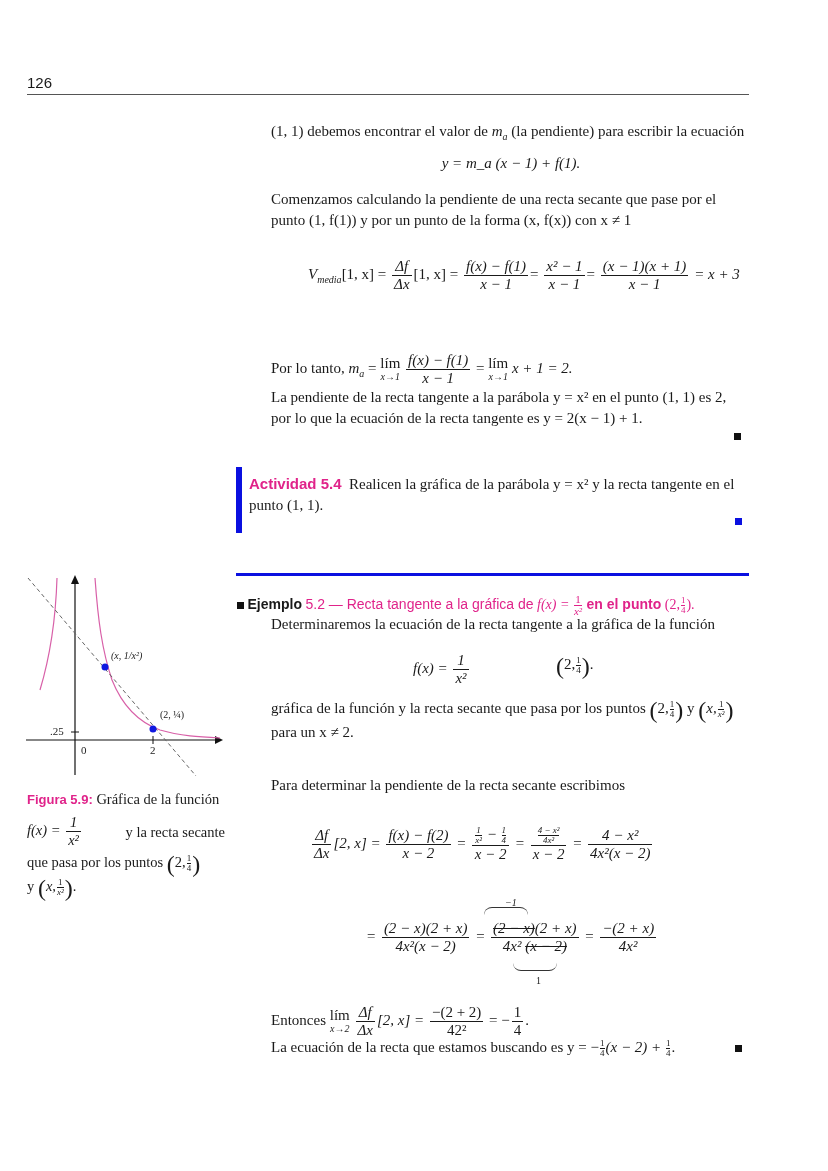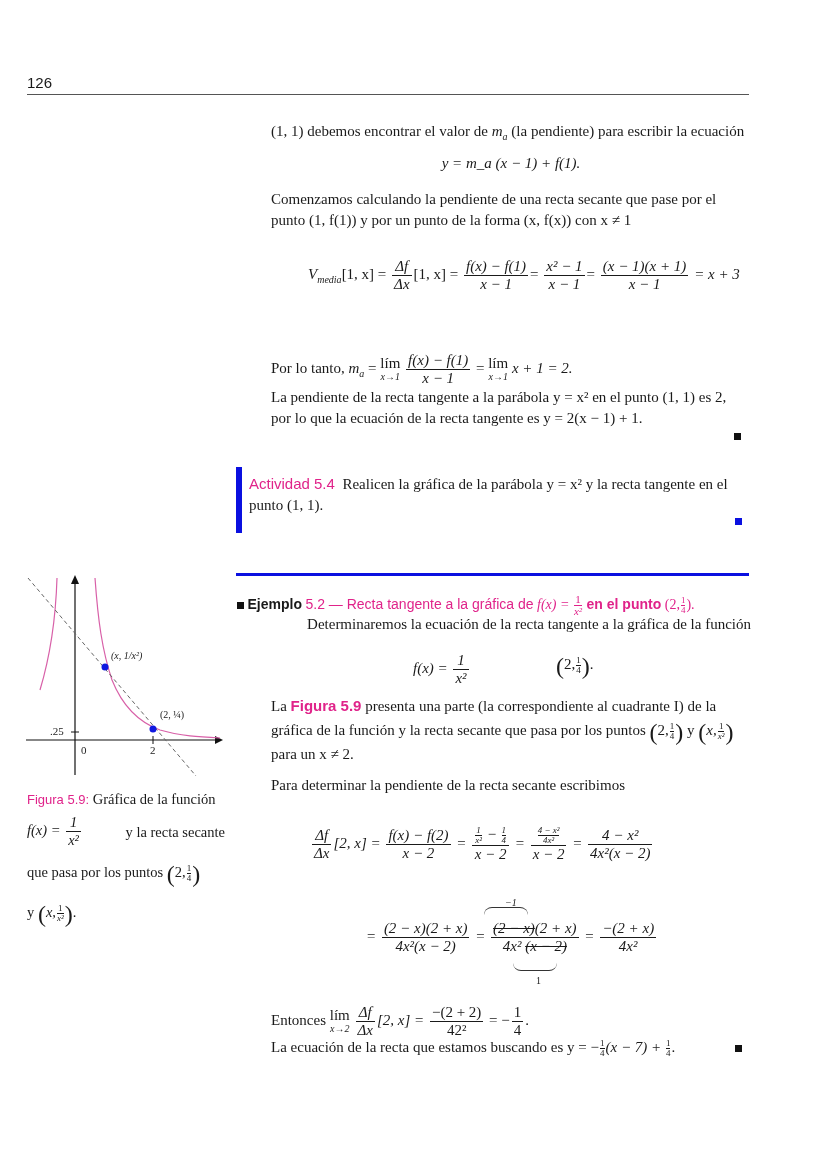--- a/index.html
+++ b/index.html
@@ -66,49 +66,48 @@
   <span class="it">x + 1 = 2.</span>
 </div>
 <div class="abs para" style="left:271px; top:387px; width:480px;">
   <div>La pendiente de la recta tangente a la parábola y = x² en el punto (1, 1) es 2,</div>
   <div>por lo que la ecuación de la recta tangente es y = 2(x − 1) + 1.</div>
 </div>
 <div class="abs qed" style="left:734px; top:433px;"></div>
 
 <div class="abs act-bar"></div>
 <div class="abs para" style="left:249px; top:473px; width:496px;">
-  <div><span class="sans mag" style="font-weight:normal;">Actividad 5.4</span>&nbsp;
+  <div><span class="sans mag" style="font-weight:bold;">Actividad 5.4</span>&nbsp;
   <span>Realicen la gráfica de la parábola y = x² y la recta tangente en el</span></div>
   <div>punto (1, 1).</div>
 </div>
 <div class="abs qed-blue" style="left:735px; top:518px;"></div>
 
 <div class="abs blue-rule"></div>
 
 <div class="abs" style="left:237px; top:594px; width:520px; white-space:nowrap; font-size:14px;">
   <span class="qed" style="display:inline-block; vertical-align:middle;"></span>
   <span class="sans" style="font-weight:bold;">Ejemplo</span>
   <span class="sans mag" style="font-weight:normal;">5.2 — Recta tangente a la gráfica de</span>
   <span class="mag it">f(x) =</span>
   <span class="sfrac mag" style="font-size:11px; line-height:11px;"><span class="num" style="border-color:#e0238a;">1</span><span class="it">x²</span></span>
   <span class="sans mag" style="font-weight:bold;">en el punto</span>
   <span class="mag">(2,</span><span class="sfrac mag"><span class="num" style="border-color:#e0238a;">1</span><span>4</span></span><span class="mag">).</span>
 </div>
-<div class="abs" style="left:271px; top:616px; width:480px;text-align:right;">Determinaremos la ecuación de la recta tangente a la gráfica de la función</div>
+<div class="abs" style="left:271px; top:616px; width:480px;">Determinaremos la ecuación de la recta tangente a la gráfica de la función</div>
 
 <div class="abs it" style="left:413px; top:652px; white-space:nowrap;">
   <span>f(x) =</span>
   <span class="frac"><span class="num">1</span><span>x²</span></span>
 </div>
 <div class="abs" style="left:556px; top:656px; white-space:nowrap;">
   <span class="big-paren">(</span><span>2,</span><span class="sfrac"><span class="num">1</span><span>4</span></span><span class="big-paren">)</span><span>.</span>
 </div>
 
 <div class="abs para" style="left:271px; top:695px; width:472px;">
-  <div><span>La</span> <span class="sans mag" style="font-weight:bold;">Figura 5.9</span> <span>presenta una parte (la correspondiente al cuadrante I) de la</span></div>
   <div style="margin-top:3px;"><span>gráfica de la función y la recta secante que pasa por los puntos</span>
     <span class="big-paren">(</span>2,<span class="sfrac"><span class="num">1</span><span>4</span></span><span class="big-paren">)</span>
     <span>y</span>
     <span class="big-paren">(</span><span class="it">x,</span><span class="sfrac"><span class="num">1</span><span class="it">x²</span></span><span class="big-paren">)</span>
   </div>
   <div style="margin-top:3px;">para un x ≠ 2.</div>
 </div>
 <div class="abs" style="left:271px; top:777px; width:480px;">Para determinar la pendiente de la recta secante escribimos</div>
 
 <div class="abs it" style="left:310px; top:826px; white-space:nowrap;">
@@ -130,21 +129,21 @@
 <div class="abs brace-note" style="left:536px; top:975px;">1</div>
 
 <div class="abs" style="left:271px; top:1004px; white-space:nowrap;">
   <span>Entonces</span>
   <span class="lim"><span>lím</span><span class="sub">x→2</span></span>
   <span class="frac it"><span class="num">Δf</span><span>Δx</span></span><span class="it">[2, x] =</span>
   <span class="frac"><span class="num">−(2 + 2)</span><span>42²</span></span>
   <span>= −</span><span class="frac"><span class="num">1</span><span>4</span></span>.
 </div>
 <div class="abs" style="left:271px; top:1039px; white-space:nowrap;">
-  <span>La ecuación de la recta que estamos buscando es y = −</span><span class="sfrac"><span class="num">1</span><span>4</span></span><span class="it">(x − 7) +</span> <span class="sfrac"><span class="num">1</span><span>4</span></span><span>.</span>
+  <span>La ecuación de la recta que estamos buscando es y = −</span><span class="sfrac"><span class="num">1</span><span>4</span></span><span class="it">(x − 2) +</span> <span class="sfrac"><span class="num">1</span><span>4</span></span><span>.</span>
 </div>
 <div class="abs qed" style="left:735px; top:1045px;"></div>
 
 <svg class="abs" style="left:20px; top:570px;" width="205" height="210" viewBox="0 0 205 210">
 
   <line x1="6" y1="170" x2="195" y2="170" stroke="#111" stroke-width="1.2"></line>
   <polygon points="195,166 203,170 195,174" fill="#111"></polygon>
   <line x1="55" y1="205" x2="55" y2="14" stroke="#111" stroke-width="1.2"></line>
   <polygon points="51,14 55,5 59,14" fill="#111"></polygon>
 
@@ -161,20 +160,20 @@
   <circle cx="133" cy="159" r="3.5" fill="#1018e0"></circle>
 
   <text x="91" y="89" font-family="Liberation Serif, serif" font-size="10" font-style="italic" fill="#222">(x, 1/x²)</text>
   <text x="140" y="148" font-family="Liberation Serif, serif" font-size="10" fill="#222">(2, ¼)</text>
   <text x="30" y="165" font-family="Liberation Serif, serif" font-size="11" fill="#222">.25</text>
   <text x="61" y="184" font-family="Liberation Serif, serif" font-size="11" fill="#222">0</text>
   <text x="130" y="184" font-family="Liberation Serif, serif" font-size="11" fill="#222">2</text>
 </svg>
 
 <div class="abs para" style="left:27px; top:788px; width:198px; font-size:14.5px; line-height:22px;">
-  <div><span class="sans mag" style="font-weight:normal; font-size:13px;">Figura 5.9:</span> <span>Gráfica de la función</span></div>
+  <div><span class="sans mag" style="font-weight:bold; font-size:13px;">Figura 5.9:</span> <span>Gráfica de la función</span></div>
   <div style="margin-top:3px; display:flex; justify-content:space-between; align-items:center;">
       <span><span class="it">f(x) =</span> <span class="frac it"><span class="num">1</span><span>x²</span></span></span>
       <span>y la recta secante</span>
     </div>
-  <div style="margin-top:12px;"><span>que pasa por los puntos</span> <span class="big-paren">(</span>2,<span class="sfrac"><span class="num">1</span><span>4</span></span><span class="big-paren">)</span></div>
-  <div style="margin-top:18px;"><span>y</span> <span class="big-paren">(</span><span class="it">x,</span><span class="sfrac"><span class="num">1</span><span class="it">x²</span></span><span class="big-paren">)</span>.</div>
+  <div style="margin-top:2px;"><span>que pasa por los puntos</span> <span class="big-paren">(</span>2,<span class="sfrac"><span class="num">1</span><span>4</span></span><span class="big-paren">)</span></div>
+  <div style="margin-top:2px;"><span>y</span> <span class="big-paren">(</span><span class="it">x,</span><span class="sfrac"><span class="num">1</span><span class="it">x²</span></span><span class="big-paren">)</span>.</div>
 </div>
 
 </body></html>

